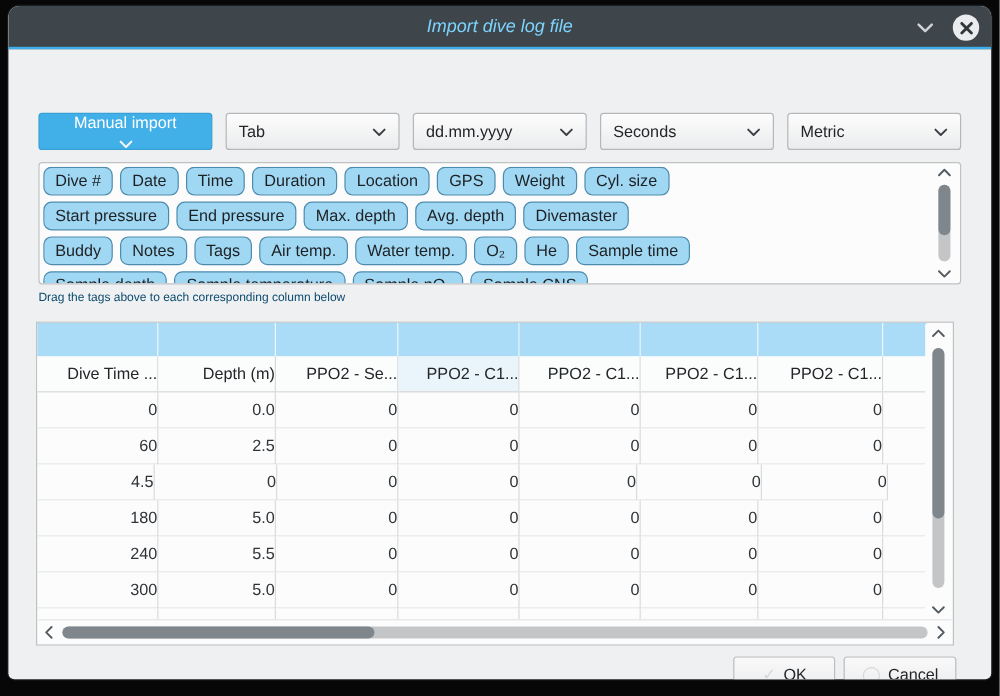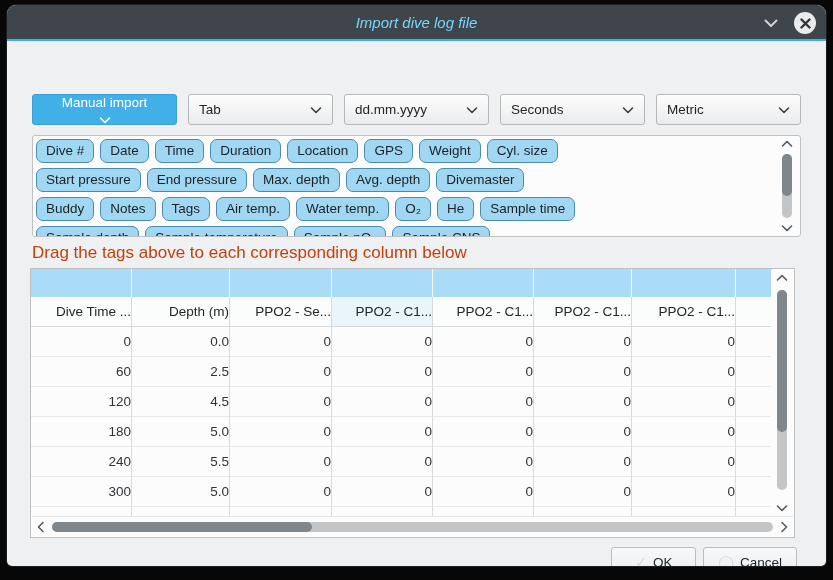--- a/index.html
+++ b/index.html
@@ -184,21 +184,21 @@
         <span class="vgroove"></span>
         <span class="vthumb"></span>
         <span class="down">
           <svg class="chev" width="12" height="8" viewBox="0 0 12 8">
               <polyline points="1.5,2 6,6.5 10.5,2" fill="none" stroke="#545b60" stroke-width="1.6" stroke-linecap="round" stroke-linejoin="round"></polyline>
             </svg>
         </span>
       </div>
     </div>
 
-    <div class="hint" style="position:absolute; left:25px; top:202px; font-size:17px; color:#c2410c;">Drag the tags above to each corresponding column below</div>
+    <div class="hint" style="position:absolute; left:25px; top:202px; font-size:10px; color:#0c4a6e;">Drag the tags above to each corresponding column below</div>
 
     <div class="tableframe">
       <div class="tbody-wrap" id="tgrid">
           <div class="trow droprow">
             <div class="tcell" style="width: 101px;"></div>
             <div class="tcell" style="width: 98px;"></div>
             <div class="tcell" style="width: 102px;"></div>
             <div class="tcell" style="width: 101px;"></div>
             <div class="tcell" style="width: 101px;"></div>
             <div class="tcell" style="width: 98px;"></div>
@@ -229,21 +229,20 @@
             <div class="tcell" style="width: 101px;">60</div>
             <div class="tcell" style="width: 98px;">2.5</div>
             <div class="tcell" style="width: 102px;">0</div>
             <div class="tcell" style="width: 101px;">0</div>
             <div class="tcell" style="width: 101px;">0</div>
             <div class="tcell" style="width: 98px;">0</div>
             <div class="tcell" style="width: 104px;">0</div>
             <div class="tcell" style="width: 105px;">0</div>
           </div>
           <div class="trow datarow">
-            <div class="tcell" style="width: 101px;">120</div>
             <div class="tcell" style="width: 98px;">4.5</div>
             <div class="tcell" style="width: 102px;">0</div>
             <div class="tcell" style="width: 101px;">0</div>
             <div class="tcell" style="width: 101px;">0</div>
             <div class="tcell" style="width: 98px;">0</div>
             <div class="tcell" style="width: 104px;">0</div>
             <div class="tcell" style="width: 105px;">0</div>
           </div>
           <div class="trow datarow">
             <div class="tcell" style="width: 101px;">180</div>

